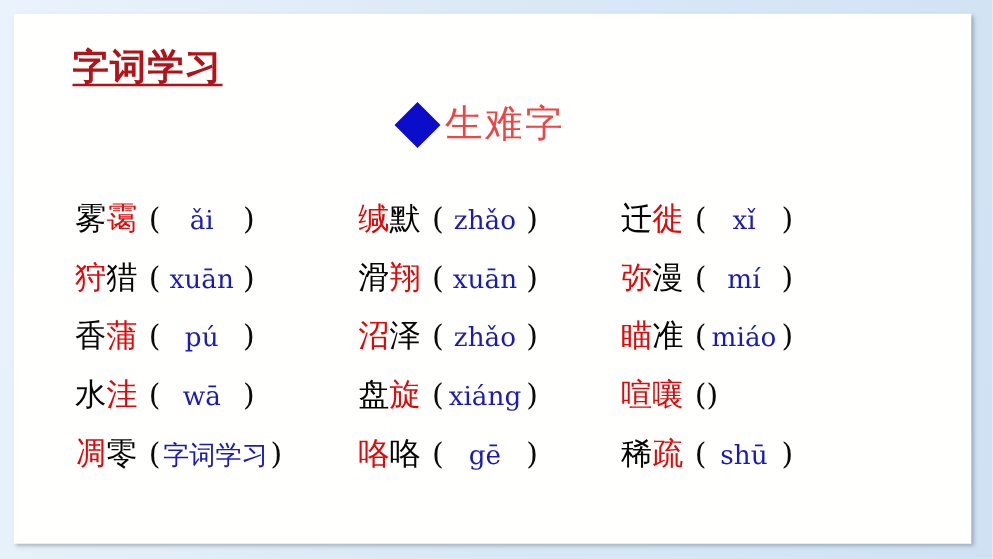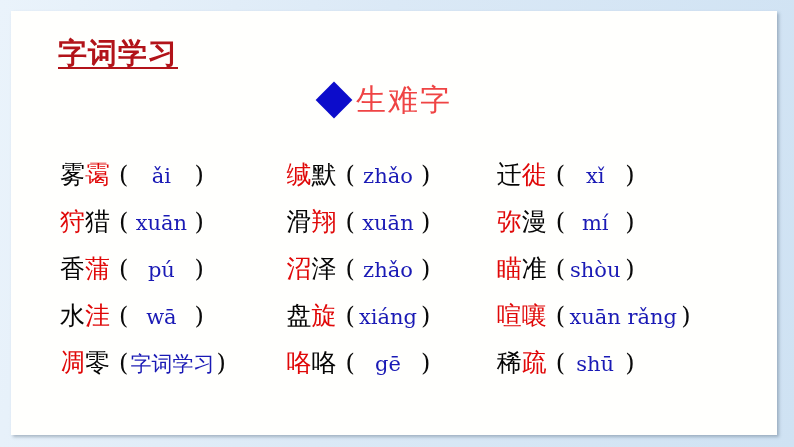--- a/index.html
+++ b/index.html
@@ -252,29 +252,28 @@
             <span class="pinyin-wrap">
               <span class="paren">(</span>
               <span class="pinyin">mí</span>
               <span class="paren">)</span>
             </span>
           </div>
           <div class="word-row">
             <span class="hanzi"><span class="ch ch-red">瞄</span><span class="ch ch-black">准</span></span>
             <span class="pinyin-wrap">
               <span class="paren">(</span>
-              <span class="pinyin">shòu</span>
+              <span class="pinyin">miáo</span>
               <span class="paren">)</span>
             </span>
           </div>
           <div class="word-row wide">
             <span class="hanzi"><span class="ch ch-red">喧</span><span class="ch ch-red">嚷</span></span>
             <span class="pinyin-wrap">
               <span class="paren">(</span>
-              <span class="pinyin">xuān rǎng</span>
               <span class="paren">)</span>
             </span>
           </div>
           <div class="word-row">
             <span class="hanzi"><span class="ch ch-black">稀</span><span class="ch ch-red">疏</span></span>
             <span class="pinyin-wrap">
               <span class="paren">(</span>
               <span class="pinyin">shū</span>
               <span class="paren">)</span>
             </span>

